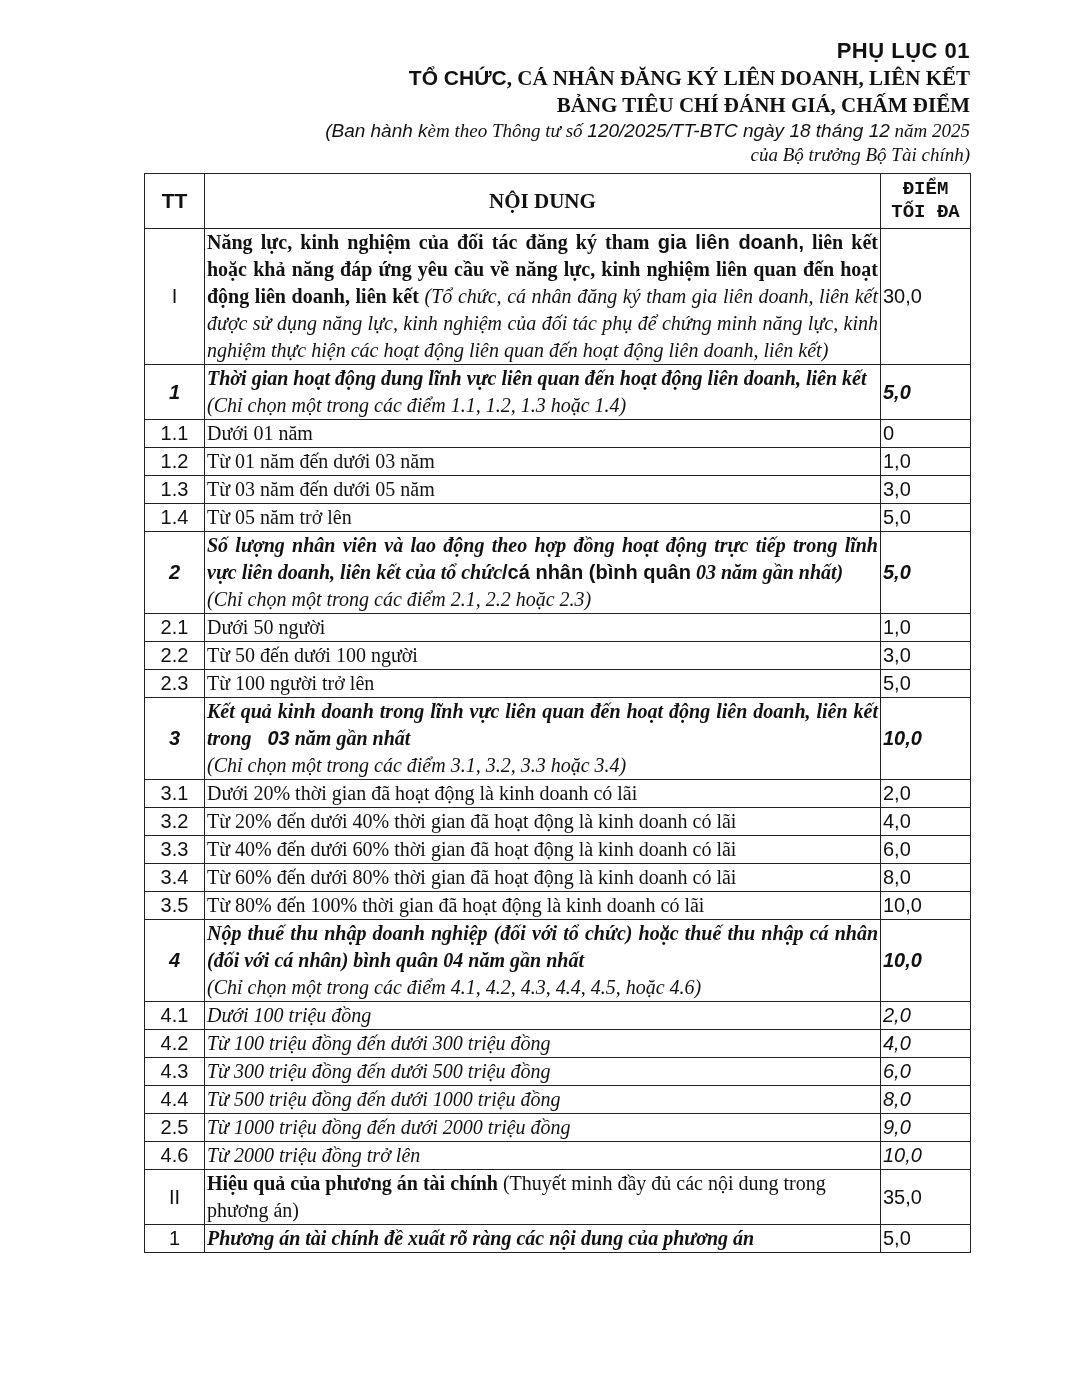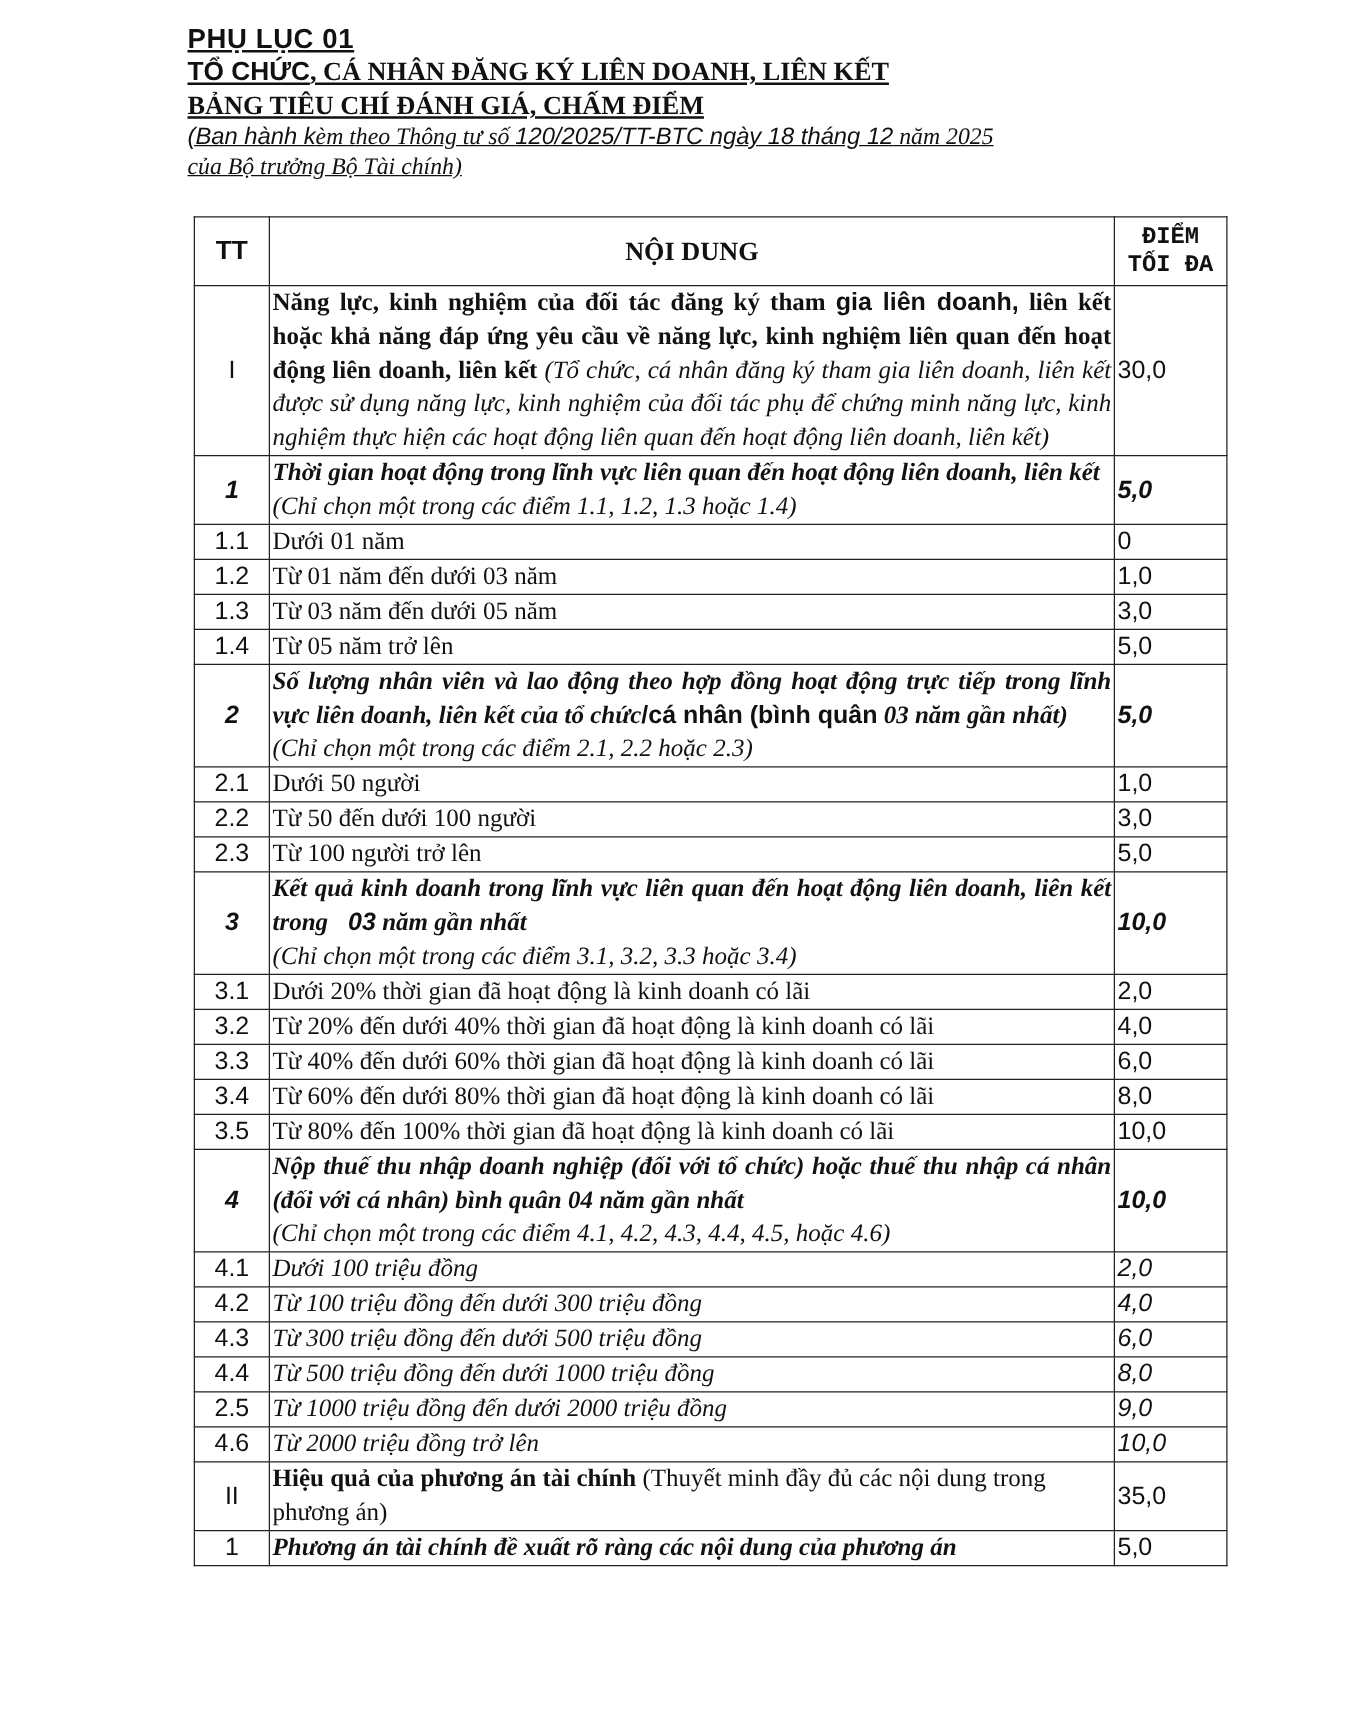--- a/index.html
+++ b/index.html
@@ -1,23 +1,23 @@
 <!DOCTYPE html>
 <html><head>
 <meta charset="utf-8">
 <style>
   html, body { margin: 0; padding: 0; background: #ffffff; }
   body { width: 1080px; height: 1387px; position: relative; overflow: hidden; color: #111; }
-  .header { position: absolute; left: 150px; top: 18px; width: 820px; text-align: left; text-decoration: underline; }
+  .header { position: absolute; left: 150px; top: 38px; width: 820px; text-align: right; }
   .h-appendix { font-family: "Liberation Sans", sans-serif; font-weight: bold; font-size: 22px; line-height: 26px; letter-spacing: 0.5px; }
   .h-title { font-family: "Liberation Serif", serif; font-weight: bold; font-size: 21px; line-height: 27px; }
   .h-title2 span.sans { font-family: "Liberation Sans", sans-serif; }
   .h-issued { font-family: "Liberation Serif", serif; font-style: italic; font-size: 19px; line-height: 24px; }
   .h-issued .sans { font-family: "Liberation Sans", sans-serif; font-style: italic; }
-  table.criteria { position: absolute; left: 155px; top: 173px; width: 826px; border-collapse: collapse; table-layout: fixed; }
+  table.criteria { position: absolute; left: 144px; top: 173px; width: 826px; border-collapse: collapse; table-layout: fixed; }
   table.criteria td, table.criteria th { border: 1.5px solid #222; padding: 0 2px; vertical-align: middle; }
   col.c-tt { width: 60px; }
   col.c-content { width: 676px; }
   col.c-score { width: 90px; }
   th { font-weight: bold; }
   th.tt-h { font-family: "Liberation Sans", sans-serif; font-size: 21px; height: 54px; }
   th.content-h { font-family: "Liberation Serif", serif; font-size: 21px; }
   th.score-h { font-family: Liberation Mono, monospace; font-size: 19px; line-height: 23px; }
   td.tt { text-align: center; font-family: "Liberation Sans", sans-serif; font-size: 20px; }
   td.score { text-align: left; font-family: "Liberation Sans", sans-serif; font-size: 20px; }
@@ -60,21 +60,21 @@
   <tbody>
 
     <tr>
       <td class="tt">I</td>
       <td class="content"><span class="b">Năng lực, kinh nghiệm của đối tác đăng ký tham </span><span class="sans-b">gia liên doanh,</span><span class="b"> liên kết hoặc khả năng đáp ứng yêu cầu về năng lực, kinh nghiệm liên quan đến hoạt động liên doanh, liên kết </span><span class="i">(Tổ chức, cá nhân đăng ký tham gia liên doanh, liên kết được sử dụng năng lực, kinh nghiệm của đối tác phụ để chứng minh năng lực, kinh nghiệm thực hiện các hoạt động liên quan đến hoạt động liên doanh, liên kết)</span></td>
       <td class="score">30,0</td>
     </tr>
 
     <tr>
       <td class="tt bi">1</td>
-      <td class="content"><span class="bi">Thời gian hoạt động trong lĩnh vực liên quan đến hoạt động liên doanh, liên kết</span><span class="note">(Chỉ chọn một trong các điểm 1.1, 1.2, 1.3 hoặc 1.4)</span></td>
+      <td class="content"><span class="bi">Thời gian hoạt động dung lĩnh vực liên quan đến hoạt động liên doanh, liên kết</span><span class="note">(Chỉ chọn một trong các điểm 1.1, 1.2, 1.3 hoặc 1.4)</span></td>
       <td class="score bi">5,0</td>
     </tr>
     <tr class="row-sub">
         <td class="tt">1.1</td>
         <td class="content">Dưới 01 năm</td>
         <td class="score">0</td>
       </tr>
     <tr class="row-sub">
         <td class="tt">1.2</td>
         <td class="content">Từ 01 năm đến dưới 03 năm</td>

